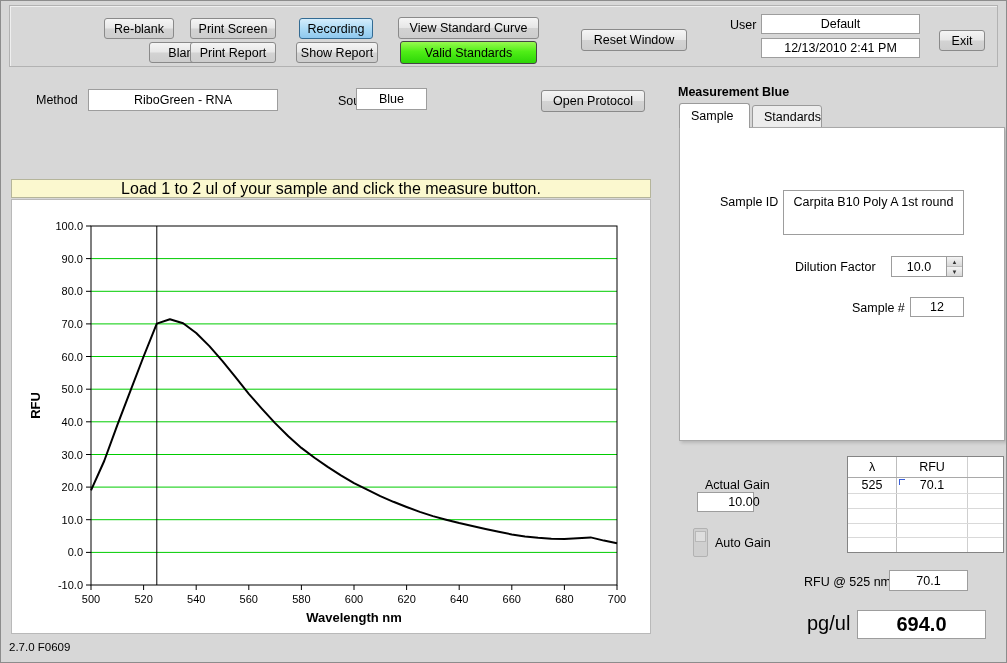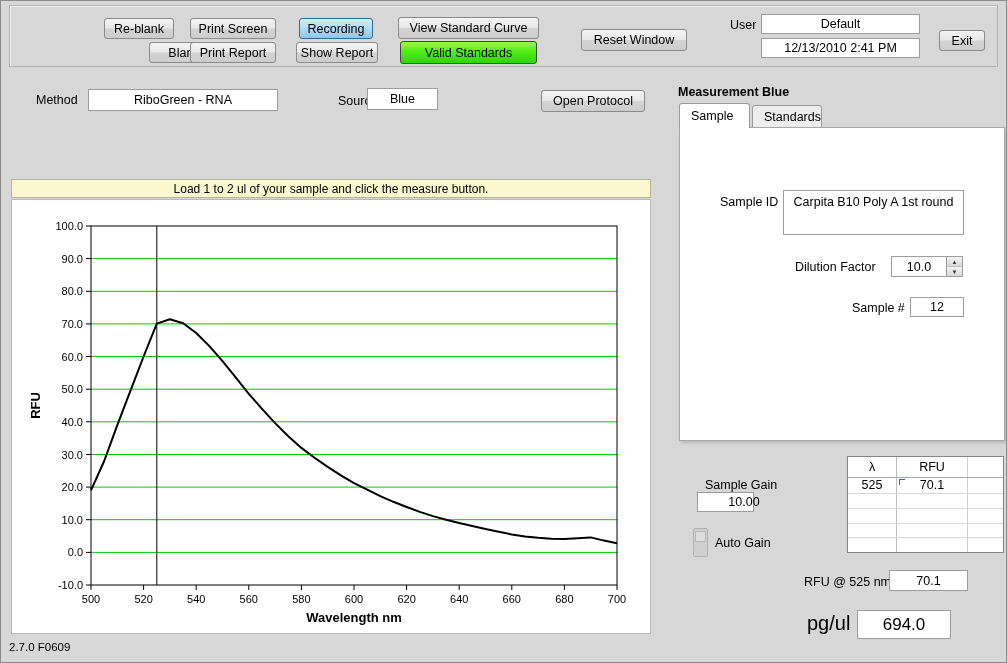--- a/index.html
+++ b/index.html
@@ -10,21 +10,21 @@
   .btn{position:absolute;box-sizing:border-box;display:flex;align-items:center;justify-content:center;
        background:linear-gradient(#f5f5f5,#e7e7e7 48%,#d3d3d3 52%,#cdcdcd);
        border:1px solid #8a8a8a;border-radius:3px;cursor:default;white-space:nowrap;}
   .btn-blue{background:linear-gradient(#d4edfc,#a9d9f5 55%,#8fc8ee);border:1px solid #336b93;}
   .btn-green{background:linear-gradient(#97f94f,#50ee17 45%,#2dd607);border:1px solid #444;}
   .field{position:absolute;box-sizing:border-box;background:#fff;border:1px solid #9d9d9d;
          display:flex;align-items:center;justify-content:center;white-space:nowrap;}
   .groupbox{position:absolute;box-sizing:border-box;border:1px solid #b2b2b2;
             box-shadow:1px 1px 0 #efefef inset;}
   .banner{position:absolute;box-sizing:border-box;background:#fbf8cf;border:1px solid #b5b59a;
-          display:flex;align-items:center;justify-content:center;font-size:12px;}
+          display:flex;align-items:center;justify-content:center;font-size:16px;}
   .chartbox{position:absolute;box-sizing:border-box;background:#fff;border:1px solid #b9b9b9;}
   .tick{font:11px "Liberation Sans",sans-serif;}
   .axis{font:bold 13px "Liberation Sans",sans-serif;}
   .tab{position:absolute;box-sizing:border-box;border:1px solid #9a9a9a;border-bottom:none;
        border-radius:3px 3px 0 0;display:flex;align-items:center;padding-left:11px;}
   .tab-active{background:#fff;z-index:3;}
   .tab-inactive{background:#ededed;z-index:1;}
   .panel{position:absolute;box-sizing:border-box;background:#fff;border:1px solid #a8a8a8;z-index:2;
          box-shadow:2px 2px 3px rgba(0,0,0,0.15);}
   .spin{display:flex;flex-direction:column;width:15px;height:100%;border-left:1px solid #9d9d9d;}
@@ -97,21 +97,21 @@
   <div class="btn" style="left:938px;top:29px;width:46px;height:21px;">
       <span>Exit</span>
     </div>
 
   <div class="lbl" style="left:35px;top:92px;">Method</div>
   <div class="field" style="left:87px;top:88px;width:190px;height:22px;">
       <span>RiboGreen - RNA</span>
     </div>
 
   <div class="lbl" style="left:337px;top:93px;">Source</div>
-  <div class="field" style="left:366px;top:87px;width:71px;height:22px;">
+  <div class="field" style="left:355px;top:87px;width:71px;height:22px;">
       <span>Blue</span>
     </div>
 
   <div class="btn" style="left:540px;top:89px;width:104px;height:22px;">
       <span>Open Protocol</span>
     </div>
 
   <div class="lbl" style="left:677px;top:84px;font-weight:bold;">Measurement Blue</div>
 
   <div class="tab tab-active" style="left:678px;top:102px;width:71px;height:25px;">
@@ -205,21 +205,21 @@
         <text x="552.4" y="403" text-anchor="middle" class="tick">680</text>
         <line x1="605.0" x2="605.0" y1="385" y2="390" stroke="#000"></line>
         <text x="605.0" y="403" text-anchor="middle" class="tick">700</text>
         <line x1="144.8" x2="144.8" y1="26" y2="385" stroke="#000"></line>
         <polyline fill="none" stroke="#000000" stroke-width="2" stroke-linejoin="round" points="79.0,290.4 92.2,261.0 105.3,225.1 118.4,190.8 131.6,156.5 144.8,123.6 157.9,119.3 171.1,123.3 184.2,133.0 197.4,146.1 210.5,161.1 223.7,177.4 236.8,193.8 250.0,208.8 263.1,223.1 276.3,236.2 289.4,247.9 302.5,257.7 315.7,266.9 328.9,275.3 342.0,283.2 355.2,289.7 368.3,296.2 381.4,301.8 394.6,307.0 407.8,311.9 420.9,316.1 434.1,319.7 447.2,323.0 460.3,325.9 473.5,328.9 486.7,331.8 499.8,334.4 513.0,336.4 526.1,337.7 539.3,338.7 552.4,339.0 565.5,338.3 578.7,337.4 591.9,340.6 605.0,343.2"></polyline>
         <text x="342.0" y="422" text-anchor="middle" class="axis">Wavelength  nm</text>
         <text x="28" y="205.5" text-anchor="middle" class="axis" transform="rotate(-90 28 205.5)">RFU</text>
       </svg>
   </div>
 
-  <div class="lbl" style="left:704px;top:477px;">Sample Gain</div>
+  <div class="lbl" style="left:704px;top:477px;">Actual Gain</div>
   <div class="field" style="left:696px;top:491px;width:57px;height:20px;padding-left:37px;">
       <span>10.00</span>
     </div>
 
   <div class="toggle" style="left:692px;top:527px;">
       <div class="handle"></div>
     </div>
   <div class="lbl disabled-lbl" style="left:714px;top:535px;">Auto Gain</div>
 
   <div class="rtable" style="left:846px;top:455px;width:157px;height:97px;">
@@ -254,19 +254,19 @@
         <div class="rt-fill"></div>
       </div>
   </div>
 
   <div class="lbl" style="left:803px;top:574px;">RFU @ 525 nm</div>
   <div class="field" style="left:888px;top:569px;width:79px;height:21px;">
       <span>70.1</span>
     </div>
 
   <div class="lbl" style="left:806px;top:611px;font-size:20px;">pg/ul</div>
-  <div class="field" style="left:856px;top:609px;width:94px;height:29px;font-size:17px;">
+  <div class="field" style="left:856px;top:609px;width:129px;height:29px;font-size:20px;font-weight:bold;">
       <span>694.0</span>
     </div>
 
   <div class="lbl" style="left:8px;top:640px;font-size:11.5px;">2.7.0 F0609</div>
 
 </div>
 
 </body></html>

